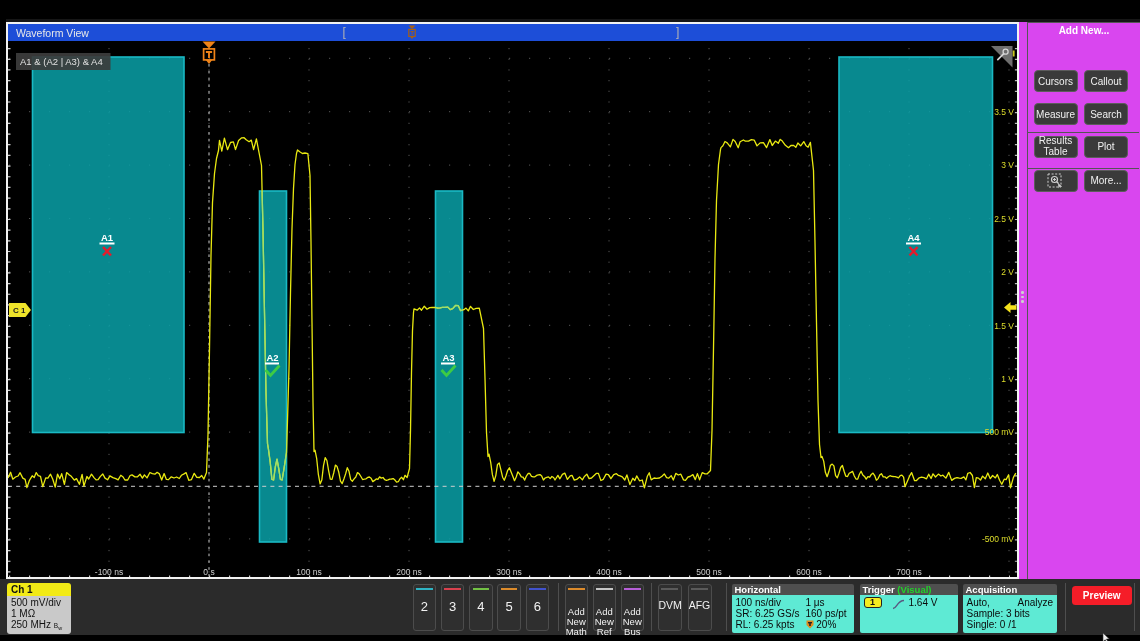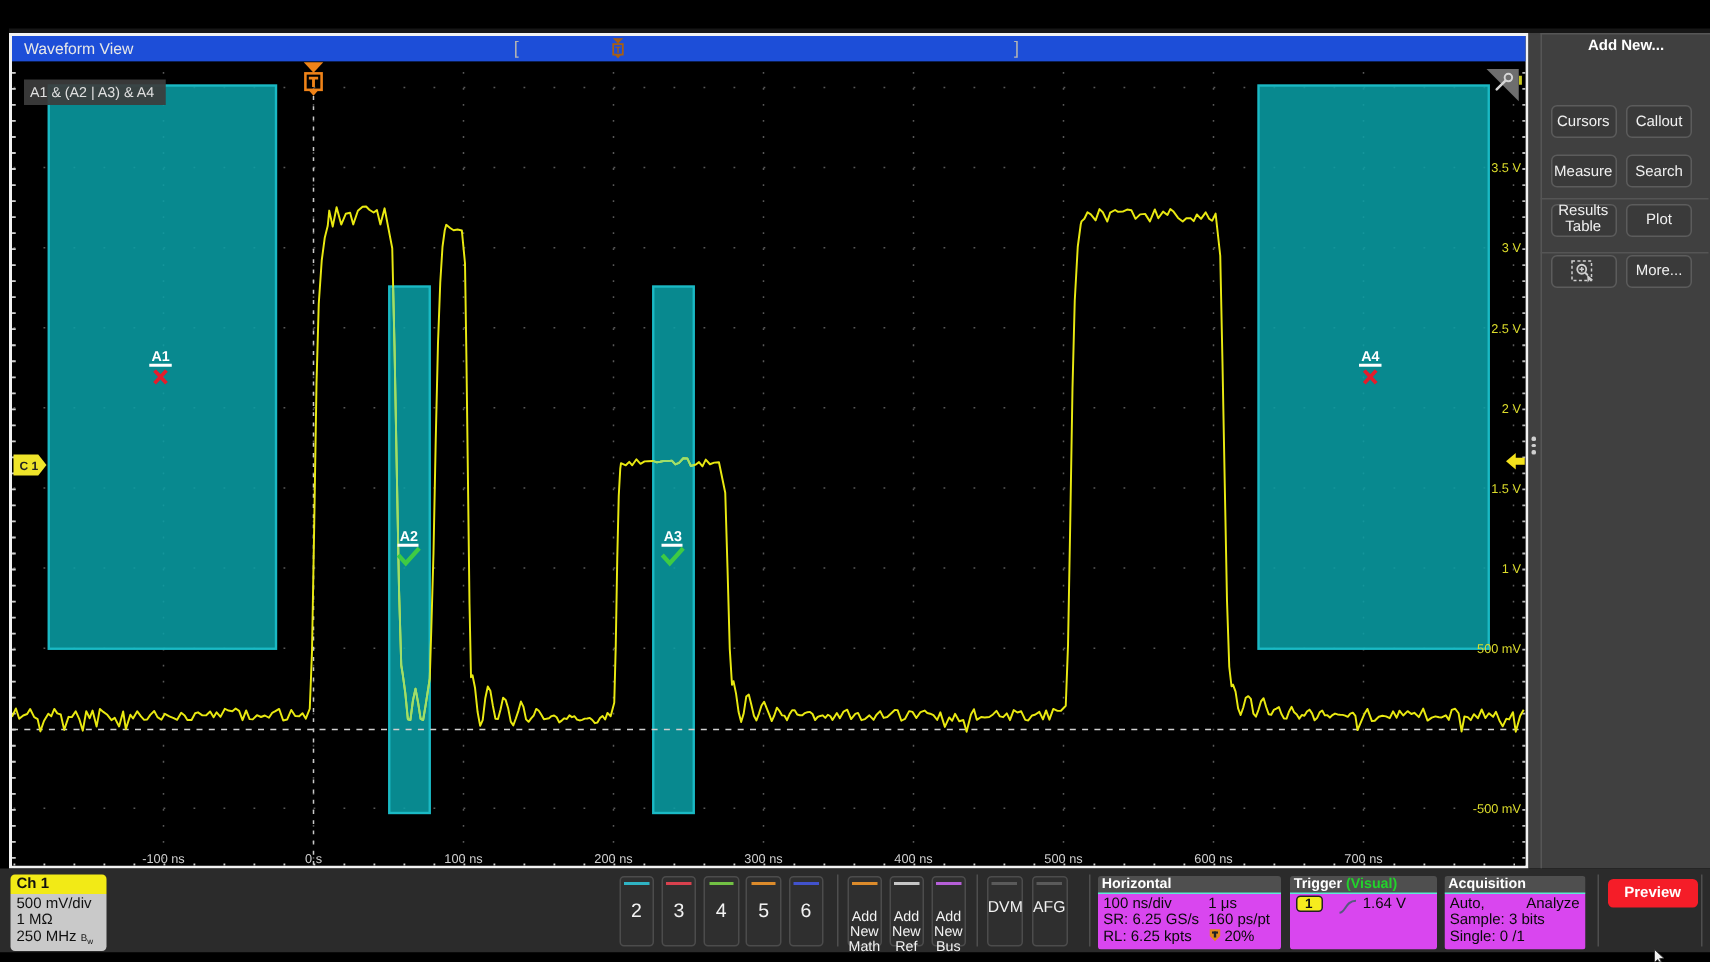--- a/index.html
+++ b/index.html
@@ -13,42 +13,42 @@
   border:2px solid #f2f2f2; background:#000; }
 #titlebar { position:absolute; left:8px; top:23.5px; width:1009px; height:17px; background:#1d4ed8; }
 #titlebar .wt { position:absolute; left:8px; top:3px; color:#e8e8e8; font-size:10.5px; }
 #titlebar .br { position:absolute; top:1px; color:#b4b4b4; font-size:12px; }
 #plot { position:absolute; left:8px; top:40.5px; }
 .zl { font:bold 9.5px "Liberation Sans"; fill:#fff; text-anchor:middle; }
 .vl { font:8.5px "Liberation Sans"; fill:#dcdc2a; text-anchor:end; }
 .tl { font:8.5px "Liberation Sans"; fill:#cfcfcf; text-anchor:middle; }
 .al { font:9.5px "Liberation Sans"; fill:#e0e0e0; }
 .c1 { font:bold 8px "Liberation Sans"; fill:#222; }
-#rp { position:absolute; left:1019px; top:22px; width:121px; height:557px; background:#404040; }
+#rp { position:absolute; left:1019px; top:22px; width:121px; height:557px; background:#d946ef; }
 .rptitle { position:absolute; left:9px; top:2.5px; width:112px; text-align:center;
   color:#fff; font-size:10px; font-weight:bold; }
 .rb { position:absolute; background:#3a3a3a; border:1px solid #5c5c5c; border-radius:4px;
   color:#f0f0f0; display:flex; align-items:center; justify-content:center; text-align:center;margin-top:32px; }
 .hd { position:absolute; left:0; top:0; width:2.5px; height:2.5px; border-radius:50%; background:#cfcfcf; }
 #bb { position:absolute; left:0; top:579px; width:1140px; height:56px; background:#2b2b2b; }
 #ch1 { position:absolute; left:7px; top:4px; width:64px; height:51px; }
 #ch1h { height:12.5px; background:#f2ea16; border-radius:3px 3px 0 0; color:#111;
   font-size:10px; font-weight:bold; padding:0.5px 0 0 4px; }
 #ch1b { height:38.5px; background:#c9c9c9; border-radius:0 0 3px 3px; color:#111;
   font-size:10px; line-height:11.2px; padding:1.5px 0 0 4px; }
 .cb { position:absolute; background:#2f2f2f; border:1px solid #4c4c4c; border-radius:3px; }
 .cline { position:absolute; left:2.5px; top:3px; right:2.5px; height:2px; }
 .cnum { position:absolute; left:0; right:0; top:14.5px; text-align:center; color:#f2f2f2; font-size:13px; }
 .ctxt { position:absolute; left:0; right:0; top:22px; text-align:center; color:#f2f2f2;
   font-size:9.5px; line-height:10px; }
 .vsep { position:absolute; top:4px; width:1px; height:48px; background:#4e4e4e; }
 .pan { position:absolute; top:5px; height:49px; border-radius:2px; overflow:hidden; }
 .panh { height:11.5px; background:#4f4f4f; color:#fff; font-size:9.5px; font-weight:bold;
   padding:0 0 0 3px; border-bottom:1px solid #5eead4; }
-.panb { height:37.5px; background:#d946ef; padding:1px 0 0 4px; }
+.panb { height:37.5px; background:#5eead4; padding:1px 0 0 4px; }
 .prow { position:relative; height:11.3px; color:#0a0a0a; font-size:10px; white-space:nowrap; }
 .p2 { position:absolute; top:0; }
 .tbadge { position:absolute; left:0; top:0.5px; width:18px; height:11px; background:#f6ec1e;
   border:1.5px solid #222; border-radius:3px; color:#111; font-size:9px; font-weight:bold;
   text-align:center; line-height:8.5px; }
 #preview { position:absolute; left:1071.5px; top:6.5px; width:60.5px; height:19.5px; background:#f51d28;
   border-radius:3.5px; color:#fff; font-size:10px; font-weight:bold; text-align:center; line-height:19.5px; }
 #blackfoot { position:absolute; left:0; top:635px; width:1140px; height:6px; background:#000; }
 #cursor { position:absolute; left:1102px; top:632.5px; }
 </style></head>

